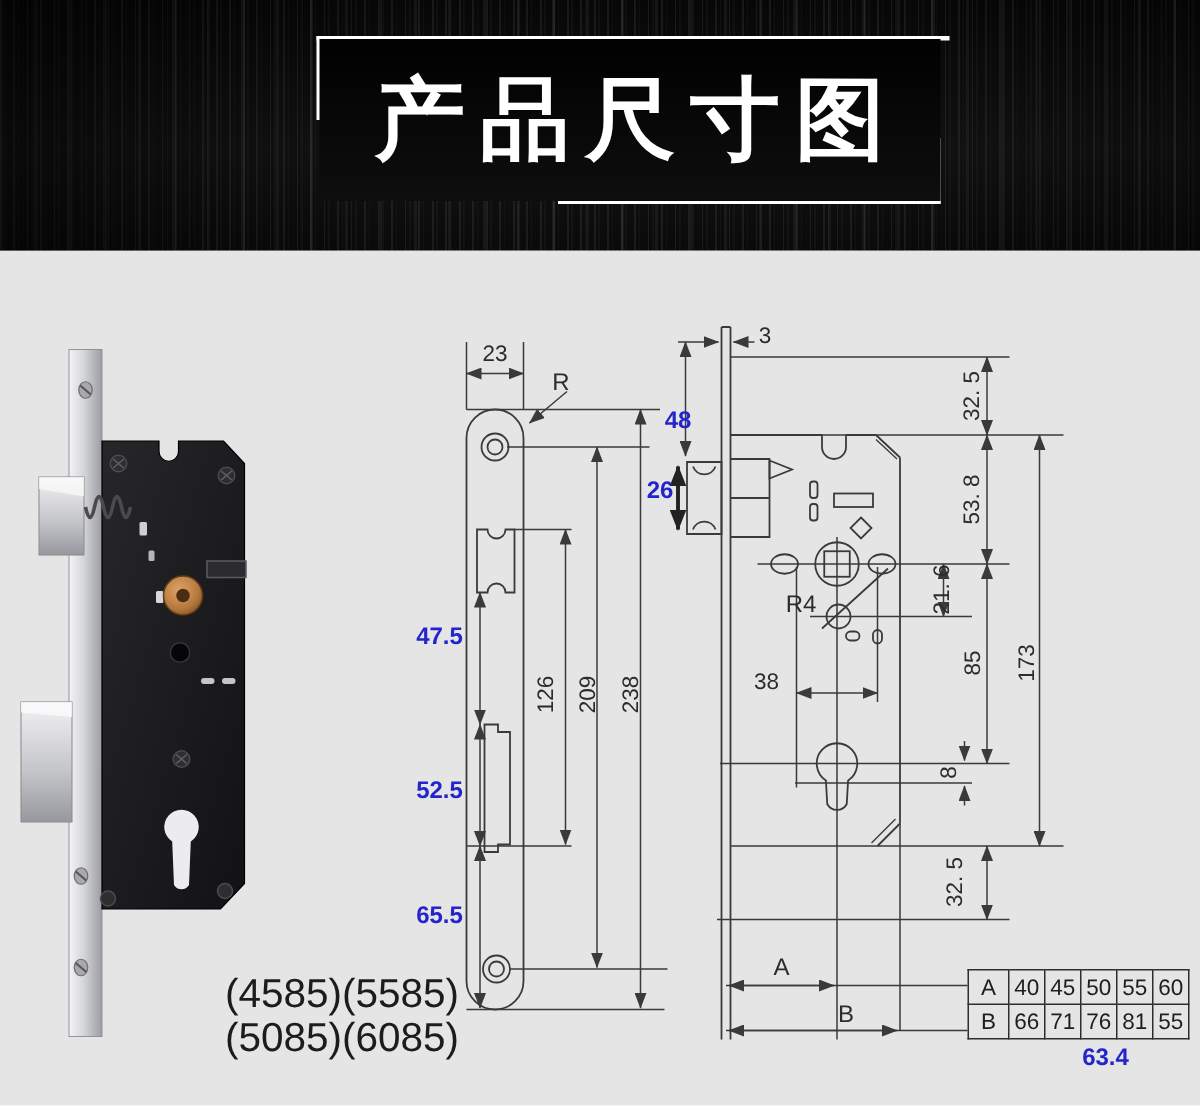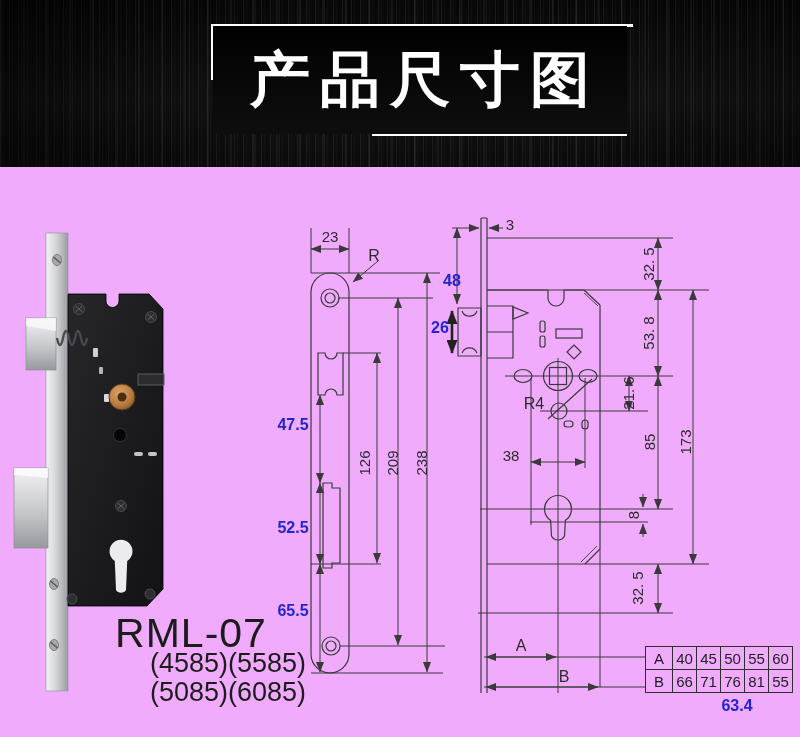--- a/index.html
+++ b/index.html
@@ -1,16 +1,16 @@
 <!DOCTYPE html>
 <html><head>
 <meta charset="utf-8">
 <style>
   html,body{margin:0;padding:0;background:#fff;}
-  .stage{position:relative;width:800px;height:737px;overflow:hidden;background:#f0abfc;
+  .stage{position:relative;width:800px;height:737px;overflow:hidden;background:#e5e5e5;
          font-family:"Liberation Sans","DejaVu Sans",sans-serif;}
   
   .hdr{position:absolute;left:0;top:0;width:800px;height:167px;
     background:
       repeating-linear-gradient(90deg, rgba(255,255,255,.07) 0 1px, rgba(0,0,0,0) 1px 3px, rgba(255,255,255,.03) 3px 4px, rgba(0,0,0,0) 4px 9px),
       repeating-linear-gradient(90deg, rgba(120,120,120,.12) 0 2px, rgba(0,0,0,0) 2px 23px),
       linear-gradient(180deg,#070707,#131313 60%,#0a0a0a);}
   .hdr-shade{position:absolute;inset:0;background:linear-gradient(100deg,rgba(0,0,0,.55),rgba(0,0,0,0) 35%,rgba(0,0,0,0) 70%,rgba(0,0,0,.35));}
   .titlebox{position:absolute;left:213px;top:26px;width:414px;height:108px;
     background:linear-gradient(180deg,#010101,#0e0e0e);
@@ -213,21 +213,20 @@
   <span class="dim big" style="left:534px;top:404px">R4</span>
   <span class="dim rot" style="left:649px;top:442px">85</span>
   <span class="dim rot" style="left:685px;top:442px">173</span>
   <span class="dim" style="left:511px;top:455px">38</span>
   <span class="dim rot" style="left:633px;top:515px">8</span>
   <span class="dim rot" style="left:637px;top:588px">32. 5</span>
   <span class="dim big" style="left:521px;top:646px">A</span>
   <span class="dim big" style="left:564px;top:677px">B</span>
   <span class="dim blue" style="left:737px;top:706px">63.4</span>
 
-  <div class="model m1" style="left:191px;top:633px">RML-07</div>
   <div class="model m2" style="left:187px;top:663px">(4585)(5585)</div>
   <div class="model m3" style="left:187px;top:692px">(5085)(6085)</div>
 
   <table class="sizes">
     <tbody>
         <tr>
       <td class="lab">A</td>
       <td>40</td>
       <td>45</td>
       <td>50</td>

